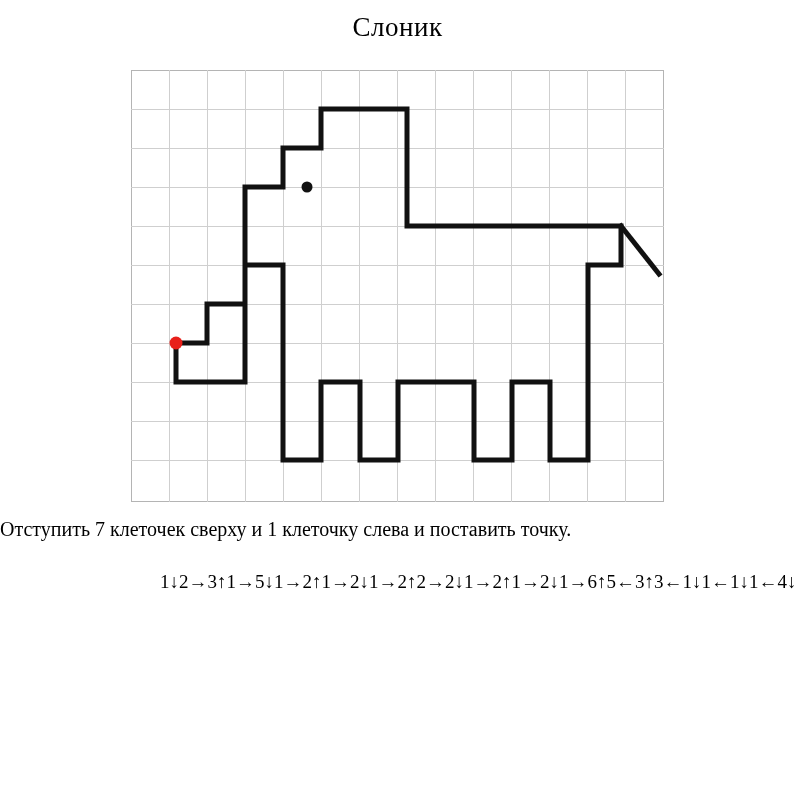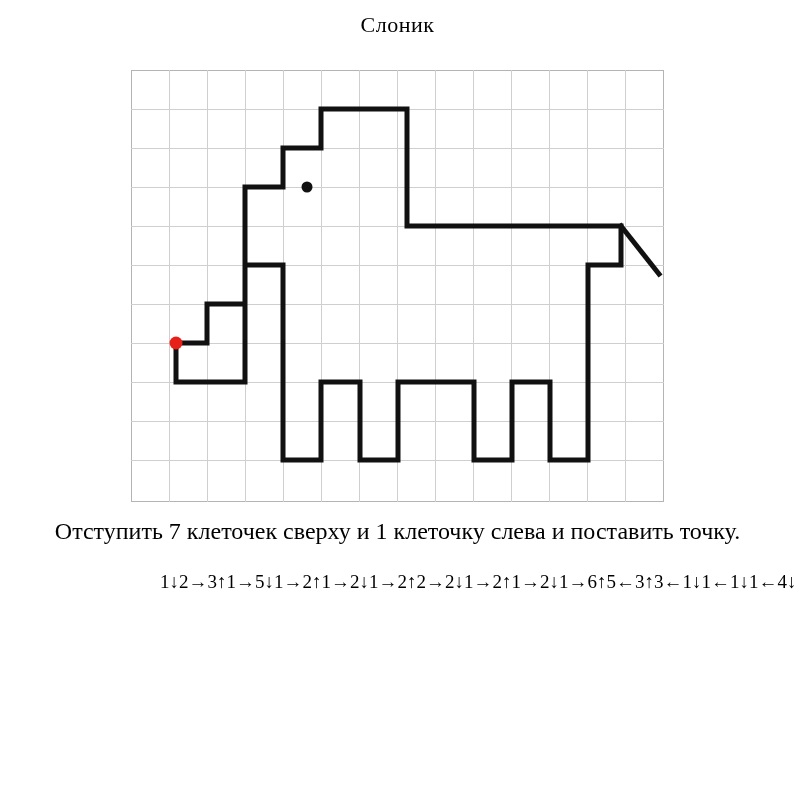--- a/index.html
+++ b/index.html
@@ -16,43 +16,42 @@
     overflow: hidden;
   }
   .page {
     width: 795px;
     height: 800px;
     position: relative;
   }
   .title {
     text-align: center;
     font-family: "Liberation Serif", serif;
-    font-size: 22px;
+    font-size: 27px;
     font-weight: 400;
     margin: 0;
     padding-top: 12px;
     letter-spacing: 0.5px;
   }
   .grid-wrap {
     position: absolute;
     left: 131px;
     top: 70px;
     width: 533px;
     height: 432px;
   }
   .grid-svg {
     display: block;
   }
   .instruction {
     position: absolute;
     top: 518px;
     left: 0;
     width: 795px;
-    text-align: center;
-    font-size: 24px;
+    font-size: 20px;
     font-family: "Liberation Serif", serif;
   }
   .steps {
     position: absolute;
     top: 567px;
     left: 160px;
     width: 480px;
     display: grid;
     grid-template-columns: repeat(4, 1fr);
     grid-auto-rows: 29px;

